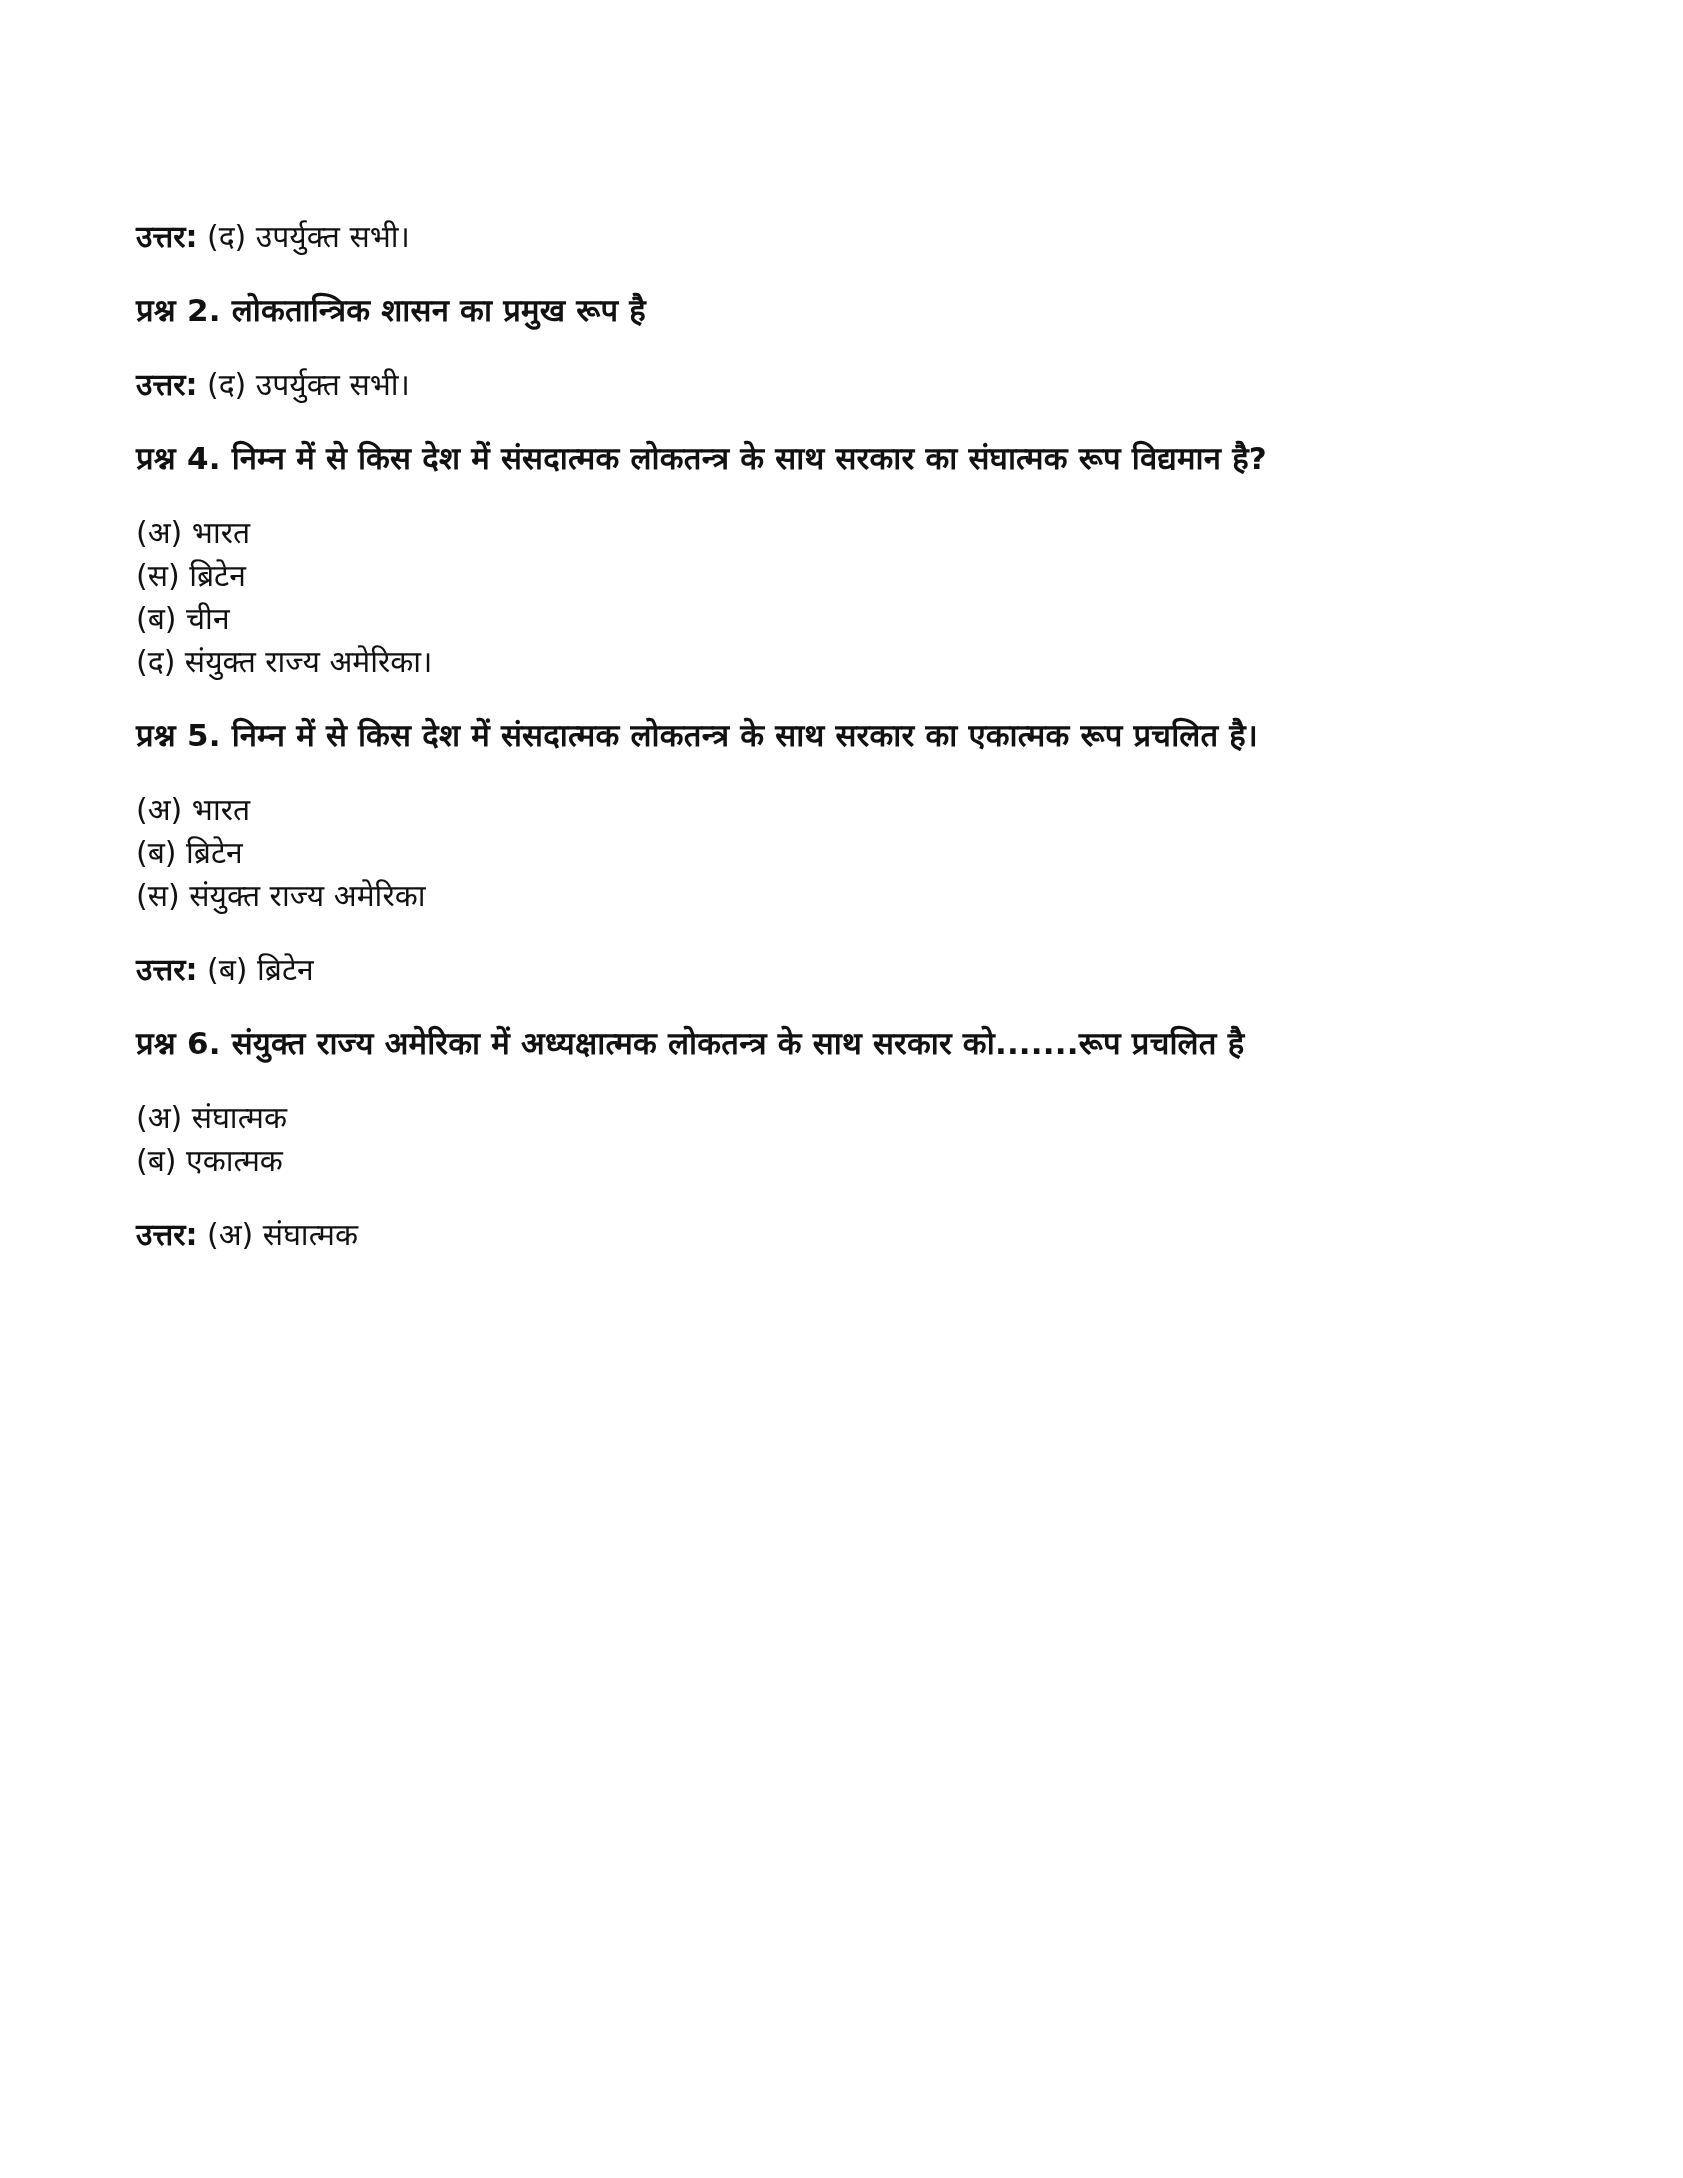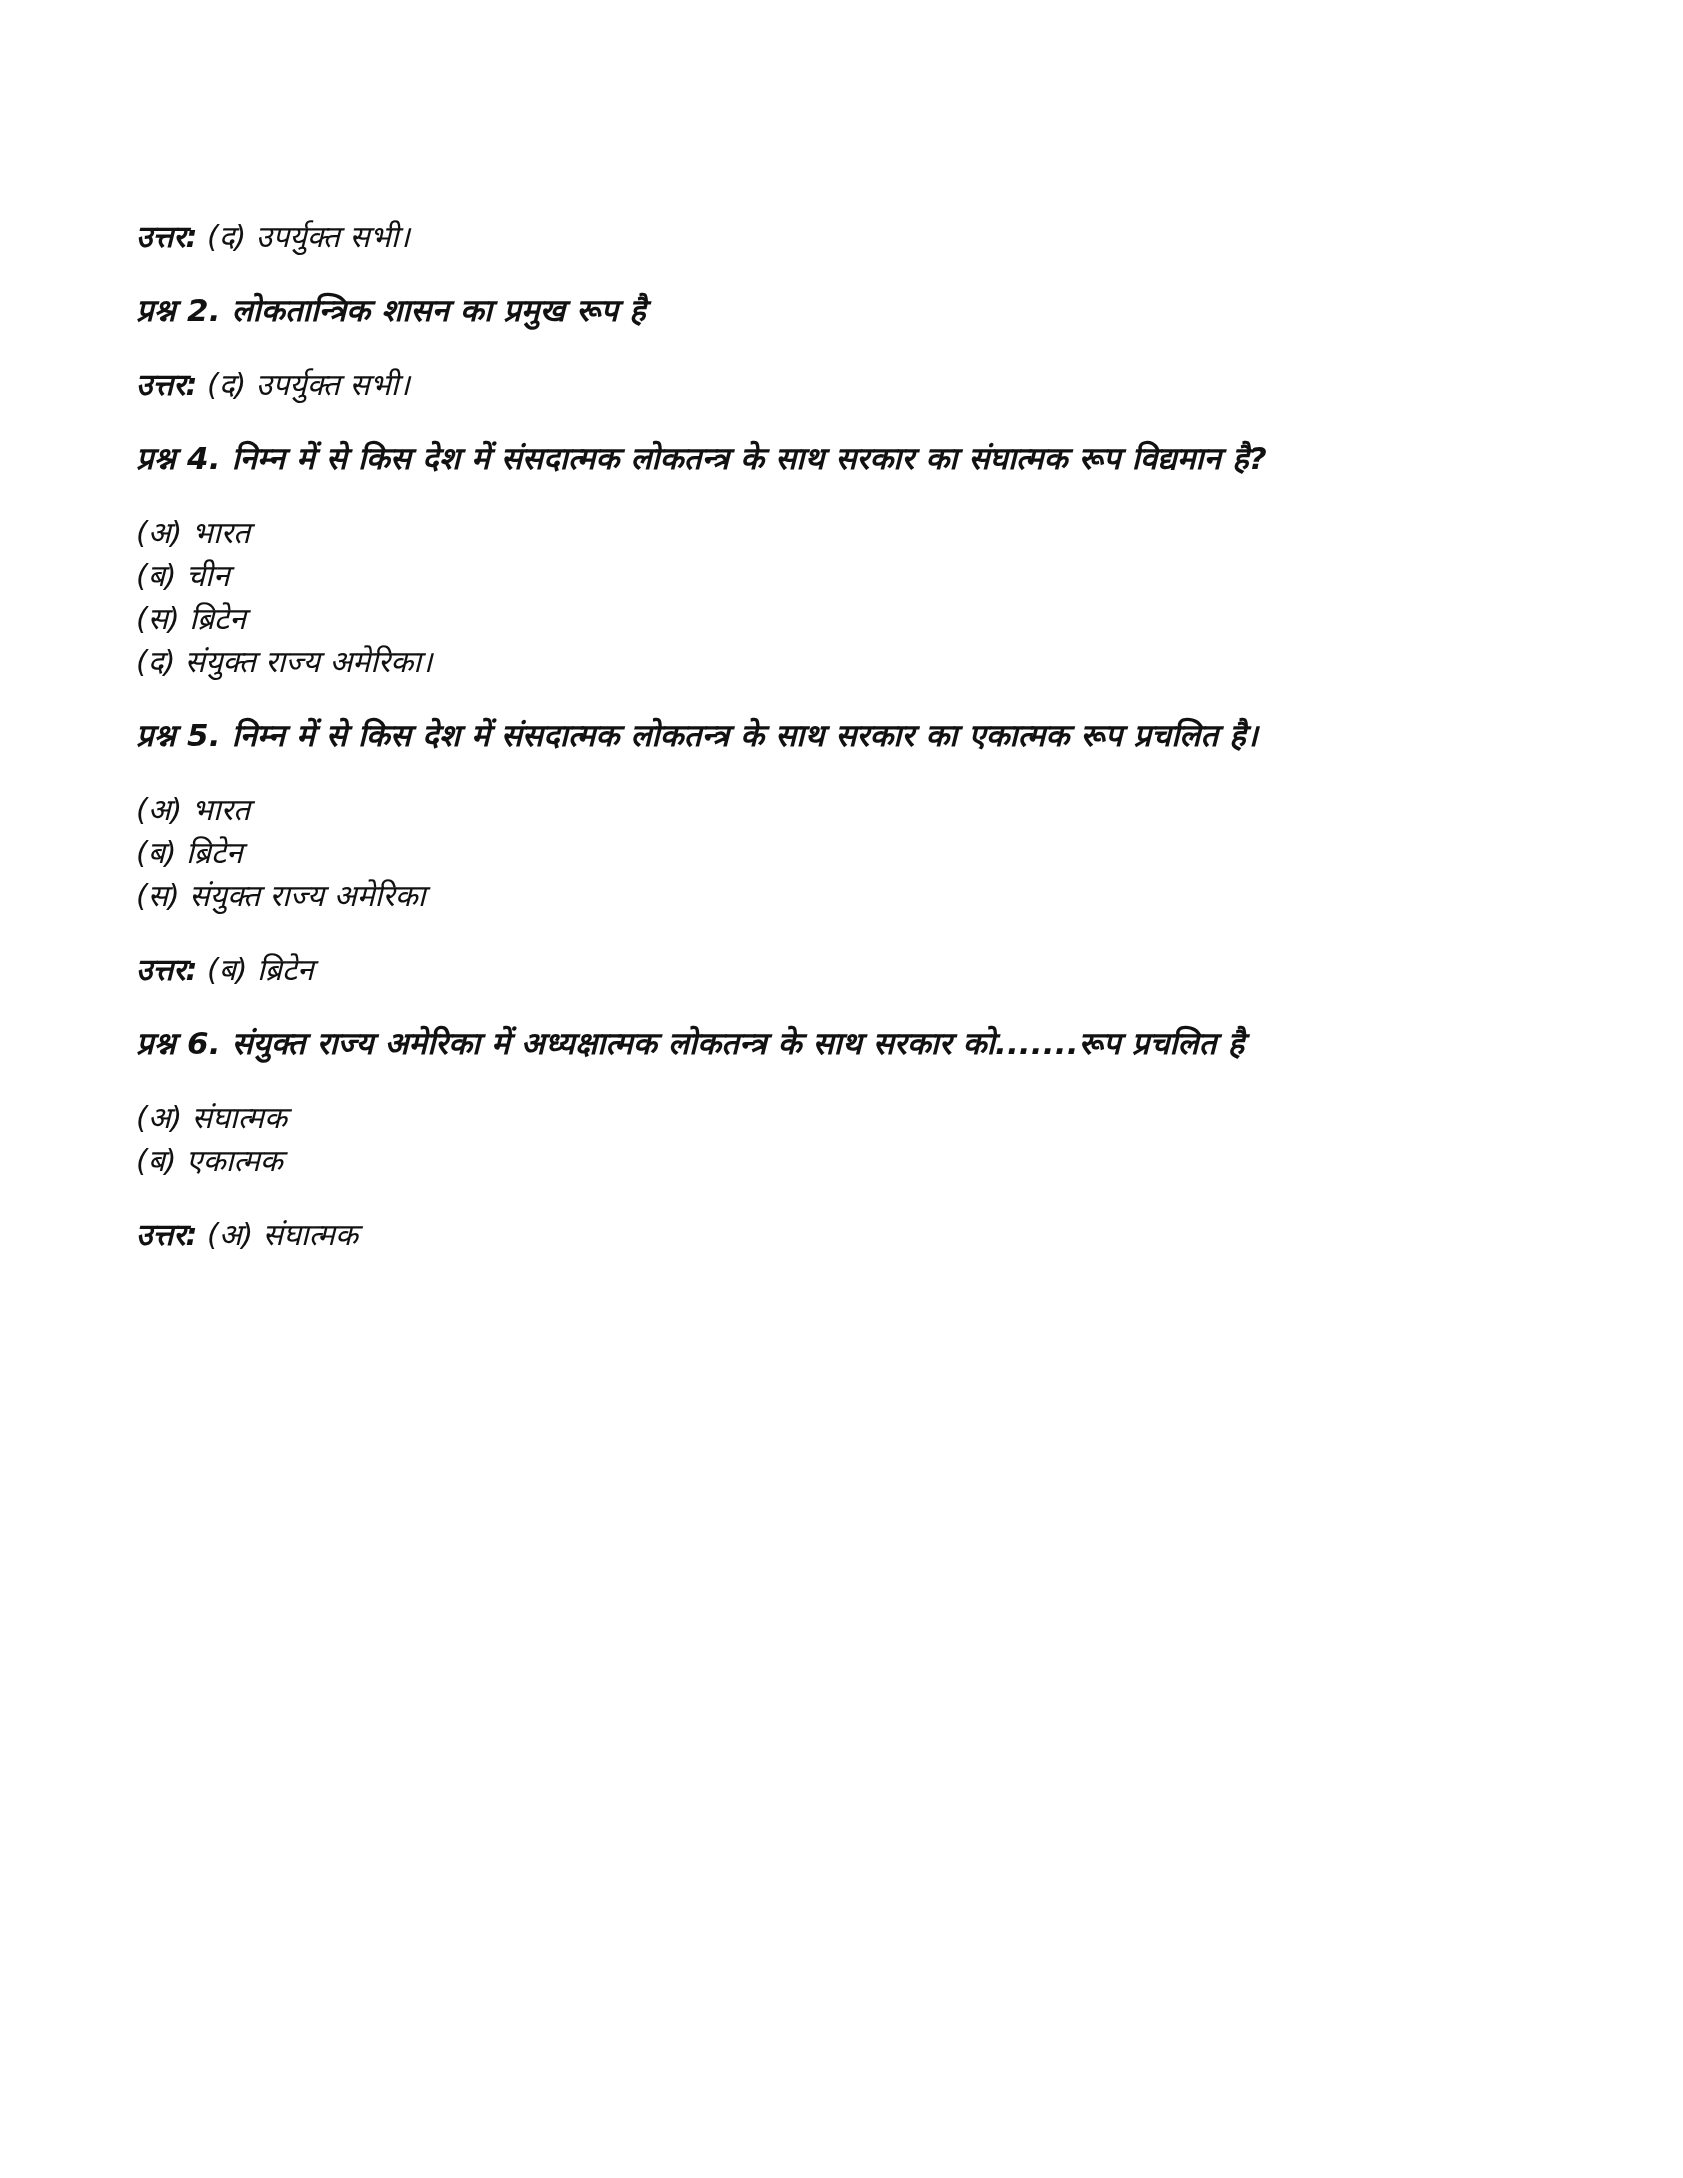--- a/index.html
+++ b/index.html
@@ -13,21 +13,20 @@
     font-family: "DejaVu Sans", sans-serif;
     color: #111111;
   }
   .content {
     padding: 215px 198px 0 136px;
   }
   p {
     margin: 31px 0 0 0;
     font-size: 30px;
     line-height: 43px;
-    font-style: italic;
   }
   p.first {
     margin-top: 0;
   }
   .question {
     font-weight: bold;
     font-size: 31px;
     letter-spacing: 0.2px;
   }
   .answer .label {
@@ -49,22 +48,22 @@
 
   <section>
     <p class="question">प्रश्न 2. लोकतान्त्रिक शासन का प्रमुख रूप है</p>
     <p class="answer"><span class="label">उत्तर:</span> <span>(द) उपर्युक्त सभी।</span></p>
   </section>
 
   <section>
     <p class="question">प्रश्न 4. निम्न में से किस देश में संसदात्मक लोकतन्त्र के साथ सरकार का संघात्मक रूप विद्यमान है?</p>
     <p class="options">
       <span class="opt">(अ) भारत</span>
+      <span class="opt">(स) ब्रिटेन</span>
       <span class="opt">(ब) चीन</span>
-      <span class="opt">(स) ब्रिटेन</span>
       <span class="opt">(द) संयुक्त राज्य अमेरिका।</span>
     </p>
   </section>
 
   <section>
     <p class="question">प्रश्न 5. निम्न में से किस देश में संसदात्मक लोकतन्त्र के साथ सरकार का एकात्मक रूप प्रचलित है।</p>
     <p class="options">
       <span class="opt">(अ) भारत</span>
       <span class="opt">(ब) ब्रिटेन</span>
       <span class="opt">(स) संयुक्त राज्य अमेरिका</span>

